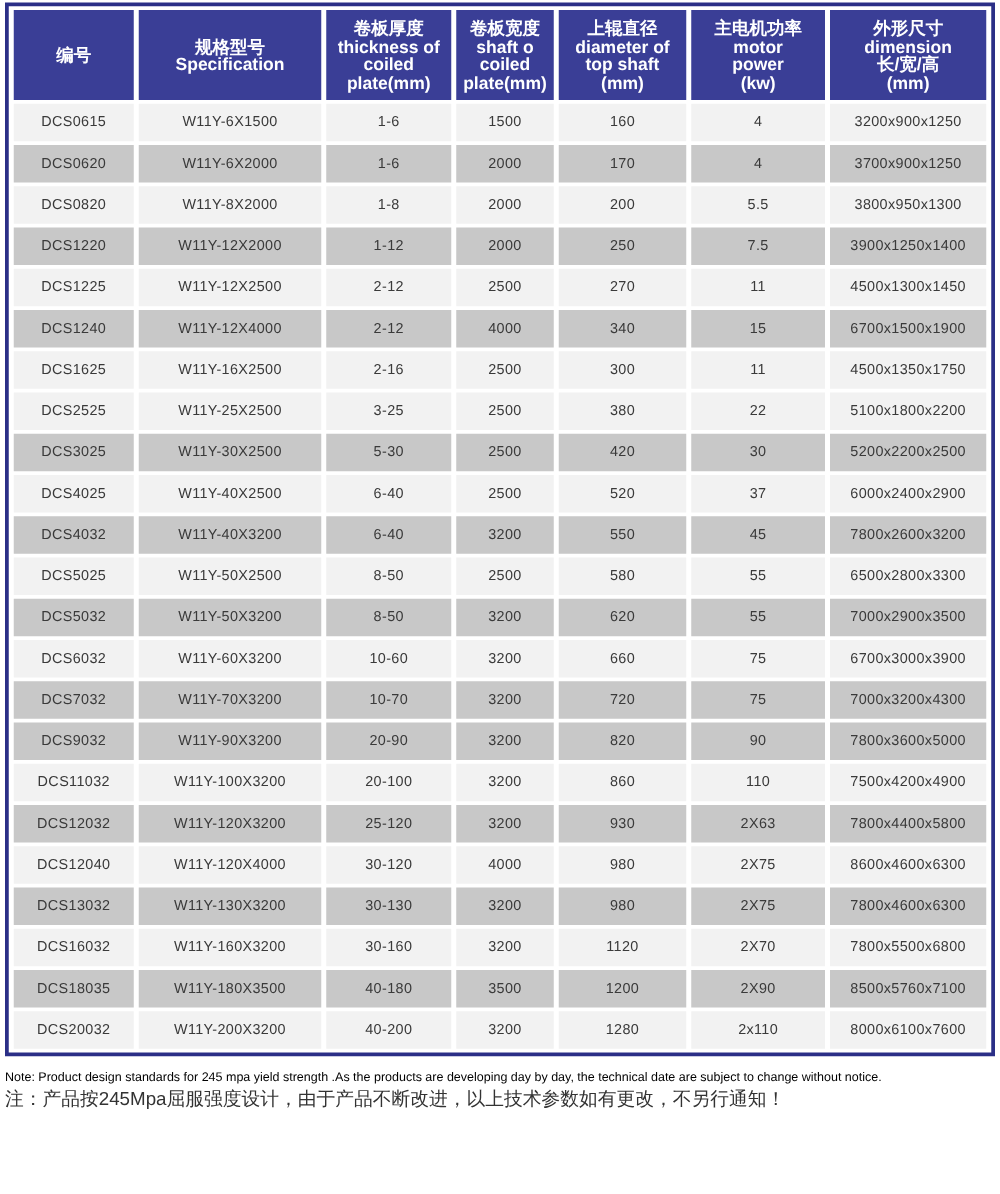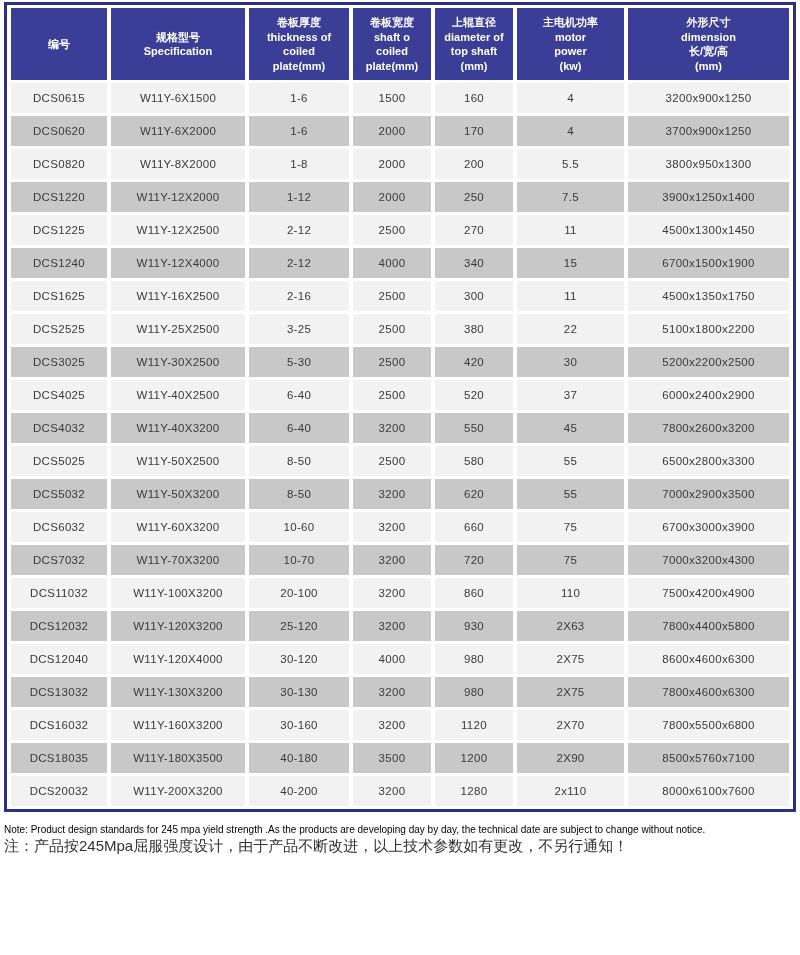--- a/index.html
+++ b/index.html
@@ -21,21 +21,21 @@
     border-spacing: 4px 3px;
     table-layout: fixed;
     width: 792px;
     margin: 2px 0 0 4px;
     border: 3px solid var(--border-color, #2b2f87);
     background: #ffffff;
   }
   table.spec-table th {
     background: var(--header-bg, #3a3e96);
     color: var(--header-text, #ffffff);
-    font-size: 11px;
+    font-size: 14px;
     font-weight: bold;
     height: 72px;
     line-height: 14.5px;
     vertical-align: middle;
     text-align: center;
     padding: 0;
   }
   table.spec-table td {
     height: 30px;
     text-align: center;
@@ -43,24 +43,24 @@
     font-size: 11.5px;
     color: var(--cell-text, #3a3a3a);
     padding: 0;
     letter-spacing: 0.3px;
     overflow: hidden;
     white-space: nowrap;
   }
   tr.light td { background: var(--row-light, #f2f2f2); }
   tr.dark td  { background: var(--row-dark, #c8c8c8); }
   th.col-code      { width: 96px; }
-  th.col-spec      { width: 134px; }
+  th.col-spec      { width: 146px; }
   th.col-thickness { width: 100px; }
   th.col-width     { width: 78px; }
-  th.col-diameter  { width: 78px; }
+  th.col-diameter  { width: 102px; }
   th.col-power     { width: 107px; }
   th.col-dimension { width: auto; }
   .note {
     margin-left: 4px;
     white-space: nowrap;
   }
   .note-en {
     margin-top: 12px;
     font-size: 10px;
     color: #000000;
@@ -247,20 +247,29 @@
         </tr>
         <tr class="dark">
           <td>DCS7032</td>
           <td>W11Y-70X3200</td>
           <td>10-70</td>
           <td>3200</td>
           <td>720</td>
           <td>75</td>
           <td>7000x3200x4300</td>
         </tr>
+        <tr class="dark">
+          <td>DCS9032</td>
+          <td>W11Y-90X3200</td>
+          <td>20-90</td>
+          <td>3200</td>
+          <td>820</td>
+          <td>90</td>
+          <td>7800x3600x5000</td>
+        </tr>
         <tr class="light">
           <td>DCS11032</td>
           <td>W11Y-100X3200</td>
           <td>20-100</td>
           <td>3200</td>
           <td>860</td>
           <td>110</td>
           <td>7500x4200x4900</td>
         </tr>
         <tr class="dark">

